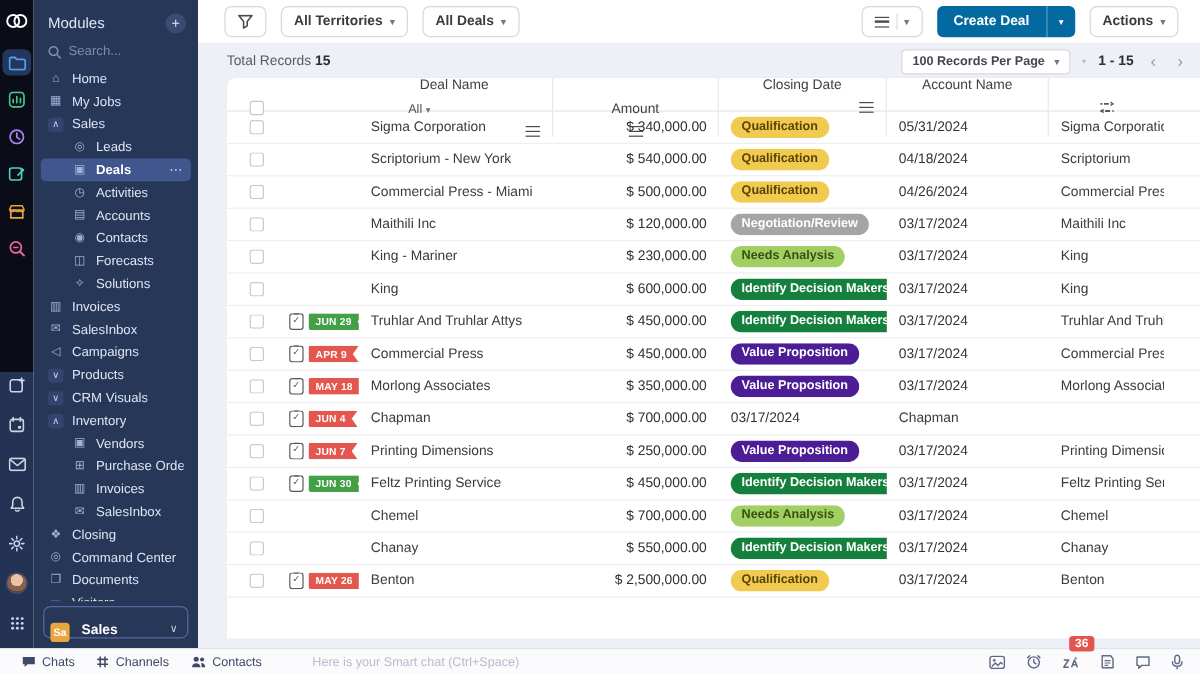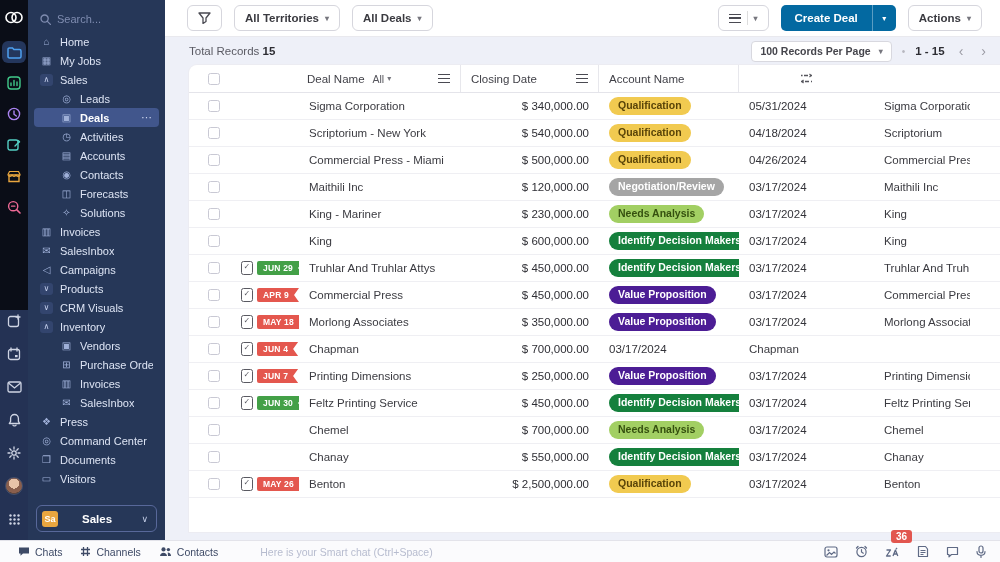--- a/index.html
+++ b/index.html
@@ -25,21 +25,21 @@
   .sb-search input::placeholder { color:#7f8cb0; }
   .nav-list { flex:1; overflow:hidden; padding:3px 6px 0 6px; }
   .nav-item { display:flex; align-items:center; gap:7px; height:19px; border-radius:4px; padding:0 6px; cursor:pointer; }
   .nav-item.lvl-1 { padding-left:26px; }
   .nav-item.state-active { background:#41568c; }
   .nicon { width:13px; font-size:10px; color:#9fb0d8; text-align:center; flex:none; line-height:1; }
   .icn-expander { background:#33456e; border-radius:3px; height:12px; width:13px; font-size:8px; color:#c6d1ee; display:flex; align-items:center; justify-content:center; }
   .nlabel { font-size:11px; color:#dde4f4; white-space:nowrap; overflow:hidden; }
   .state-active .nlabel { color:#ffffff; font-weight:bold; }
   .dots { margin-left:auto; color:#cdd6ee; font-size:11px; letter-spacing:1px; }
-  .org-select { margin:4px 8px 8px 8px; border:1px solid #58689a; border-radius:6px; height:27px; display:flex; align-items:center; gap:24px; padding:0 8px 0 5px; cursor:pointer; }
+  .org-select { margin:4px 8px 8px 8px; border:1px solid #58689a; border-radius:6px; height:27px; display:flex; gap:10px; padding:13px 8px 0 5px; cursor:pointer; }
   .org-badge { width:16px; height:16px; background:#e9a63f; border-radius:3px; color:#fff; font-size:9px; font-weight:bold; display:flex; align-items:center; justify-content:center; }
   .org-label { font-size:11.5px; font-weight:bold; color:#fff; flex:1; }
   .org-caret { color:#c5cfe8; font-size:9px; }
 
   
   .main { flex:1; display:flex; flex-direction:column; min-width:0; }
   .topbar { height:37px; background:#fff; border-bottom:1px solid #e9e9ee; display:flex; align-items:center; padding:0 18px 0 22px; gap:12px; flex:none; }
   .btn { display:inline-flex; align-items:center; gap:6px; border:1px solid #d6d6dd; border-radius:6px; background:#fff; height:26px; padding:0 10px; font-size:11.5px; font-weight:bold; color:#3a3a40; cursor:pointer; }
   .caret { font-size:8px; color:#76767e; }
   .spacer { flex:1; }
@@ -57,21 +57,21 @@
   .pp-select { display:inline-flex; align-items:center; gap:8px; border:1px solid #d8d8df; border-radius:4px; background:#fff; height:21px; padding:0 8px; font-size:10.5px; font-weight:bold; color:#45454c; cursor:pointer; }
   .meta-dot { color:#b7b7bf; font-size:10px; }
   .range { font-size:11.5px; font-weight:bold; color:#2d2d33; }
   .pg { color:#9a9aa3; font-size:14px; cursor:pointer; padding:0 4px; }
 
   
   .card { background:#fff; margin:0 0 8px 24px; border-radius:8px 0 0 0; box-shadow:0 0 0 1px #ececf2; flex:1; overflow:hidden; display:flex; flex-direction:column; }
   .thead, .trow { display:grid; align-items:center; }
   .thead { grid-template-columns:50px 222px 138px 140px 135px 1fr 30px; height:28px; border-bottom:1px solid #e4e4ea; flex:none; }
   .trow  { grid-template-columns:50px 60px 162px 138px 140px 135px 1fr 30px; height:27px; border-bottom:1px solid #efeff3; cursor:pointer; }
-  .hc { display:flex; align-items:center; height:100%; padding:0 10px; font-size:11.5px; color:#3f3f46; gap:8px; }
+  .hc { display:flex; align-items:center; height:100%; padding:0 10px; font-size:11.5px; color:#3f3f46; gap:8px;flex-direction:column; }
   .hc.bordered { border-right:1px solid #e7e7ec; }
   .hc .push { margin-left:auto; }
   .h-all { font-size:10.5px; color:#55555c; display:flex; align-items:center; gap:3px; cursor:pointer; }
   .cb { width:12px; height:12px; border:1px solid #c9c9d4; border-radius:2.5px; background:#fff; display:inline-block; cursor:pointer; }
   .c { padding:0 10px; font-size:11.5px; color:#3b3b41; white-space:nowrap; overflow:hidden; }
   .c-check { display:flex; justify-content:center; padding:0; }
   .c-flag { display:flex; align-items:center; gap:4px; padding:0 0 0 2px; }
   .c-amount { text-align:right; color:#2e2e34; }
   .c-date { color:#333339; }
   .badge { display:inline-block; font-size:10.5px; font-weight:bold; padding:2px 9px; border-radius:9px; line-height:1.25; }
@@ -196,20 +196,24 @@
               <circle cx="2.5" cy="10.5" r="1.2"></circle>
               <circle cx="6.5" cy="10.5" r="1.2"></circle>
               <circle cx="10.5" cy="10.5" r="1.2"></circle>
             </g>
           </svg>
       </div>
     </div>
   </aside>
 
   <nav class="sidebar">
+    <div class="sb-head">
+      <span class="sb-title">Modules</span>
+      <span class="sb-plus">+</span>
+    </div>
     <div class="sb-search">
       <svg width="11" height="11" viewBox="0 0 11 11">
           <circle cx="4.6" cy="4.6" r="3.6" fill="none" stroke="#7f8cb0" stroke-width="1.3"></circle>
           <path d="M7.4 7.4L10.4 10.4" stroke="#7f8cb0" stroke-width="1.3" stroke-linecap="round"></path>
         </svg>
       <input type="text" placeholder="Search..." style="">
     </div>
     <div class="nav-list">
 
         <div class="nav-item lvl-0">
@@ -327,21 +331,21 @@
         </div>
 
         <div class="nav-item lvl-1">
           <span class="nicon">✉</span>
           <span class="nlabel">SalesInbox</span>
 
         </div>
 
         <div class="nav-item lvl-0">
           <span class="nicon">❖</span>
-          <span class="nlabel">Press</span>
+          <span class="nlabel">Closing</span>
 
         </div>
 
         <div class="nav-item lvl-0">
           <span class="nicon">◎</span>
           <span class="nlabel">Command Center</span>
 
         </div>
 
         <div class="nav-item lvl-0">
@@ -418,20 +422,24 @@
             <span class="cb"></span>
           </div>
         <div class="hc bordered">
           <span style="margin-left:58px;">Deal Name</span>
           <span class="h-all">
             <span>All</span>
             <span class="caret">▾</span>
           </span>
           <span class="push hamb"></span>
         </div>
+        <div class="hc bordered" style="justify-content:flex-end;">
+          <span>Amount</span>
+          <span class="hamb"></span>
+        </div>
         <div class="hc bordered">
           <span>Closing Date</span>
           <span class="push hamb"></span>
         </div>
         <div class="hc bordered">
           <span>Account Name</span>
         </div>
         <div class="hc" style="justify-content:center;padding:0;">
           <svg width="13" height="11" viewBox="0 0 13 11">
               <path d="M4 2.5h4M1 2.5h1.6M10.5 2.5H12M5 8.5h4M1 8.5h2.6M11 8.5h1" stroke="#55555c" stroke-width="1.5"></path>

